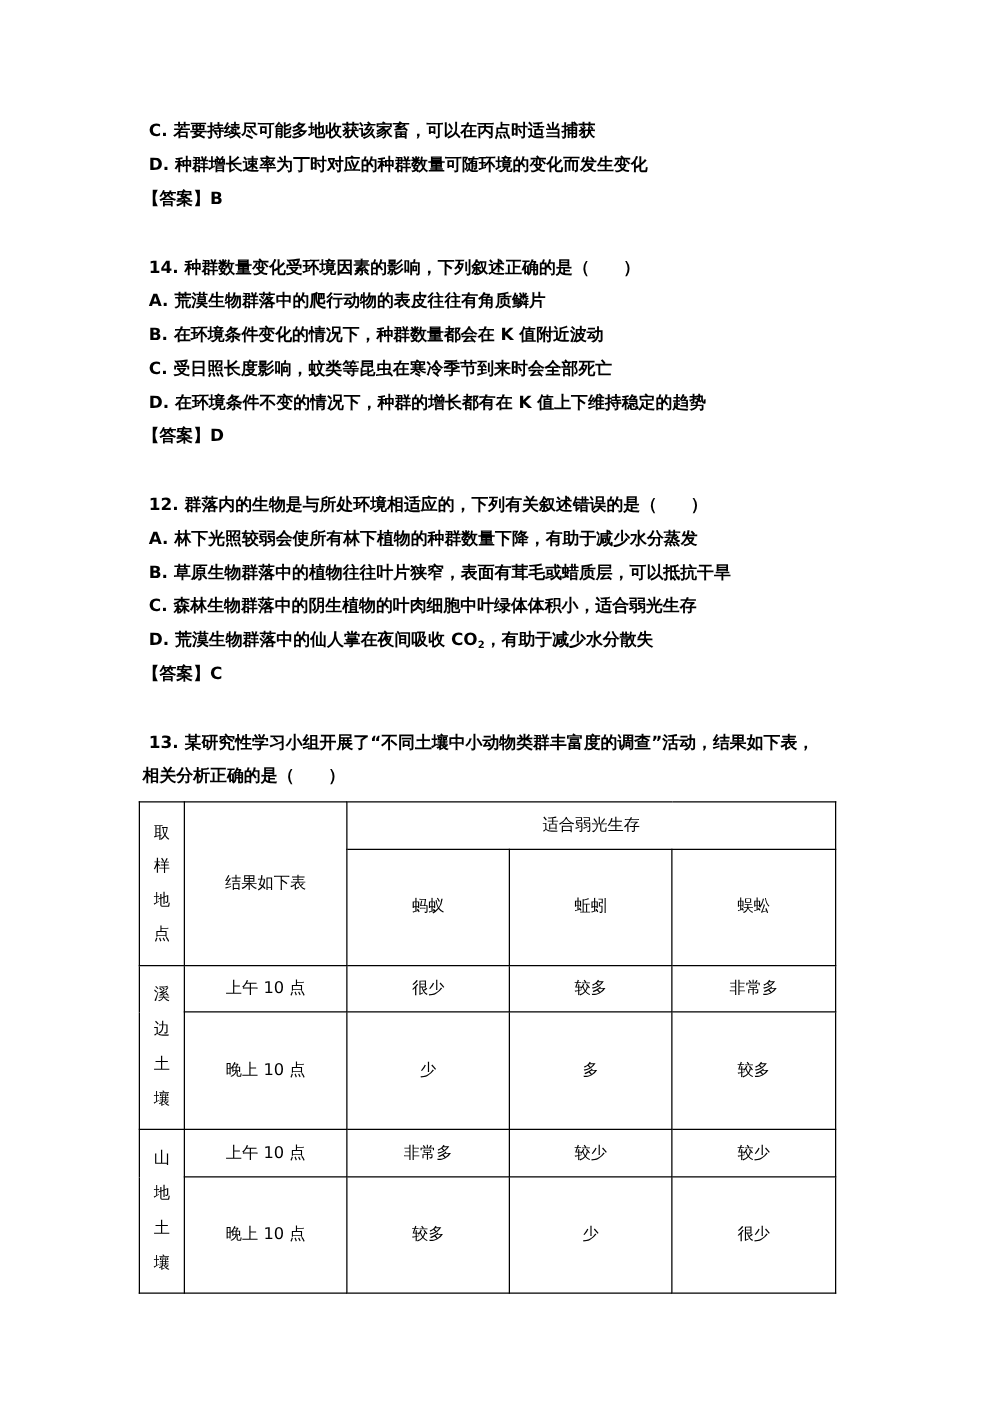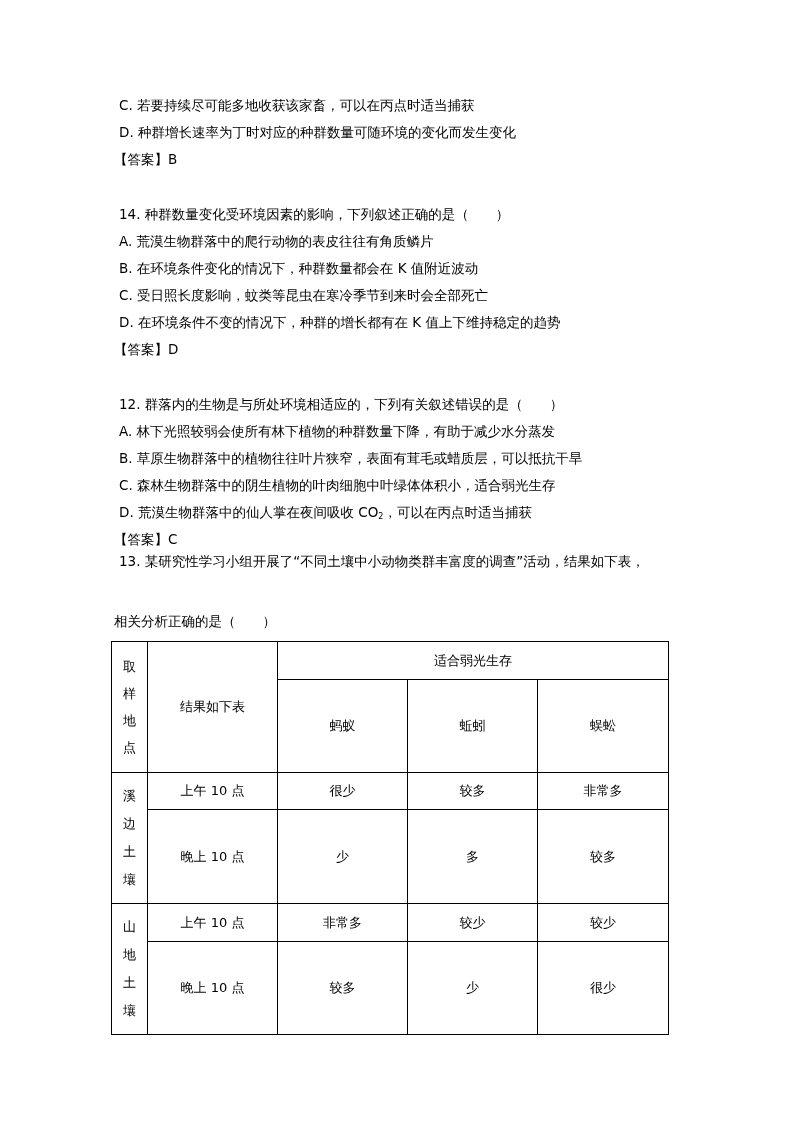--- a/index.html
+++ b/index.html
@@ -3,21 +3,21 @@
   <meta charset="utf-8">
   <style>
     html, body { margin: 0; padding: 0; background: #ffffff; }
     body {
       width: 794px; height: 1123px; position: relative; overflow: hidden;
       font-family: "DejaVu Sans", "Liberation Sans", sans-serif;
       color: #000; font-size: 13px;
     }
     .line {
       position: absolute; left: 119px; white-space: nowrap;
-      font-size: 13.5px; line-height: 18px;
+      font-size: 13.5px; line-height: 18px; font-weight: bold;
     }
     .answer { left: 114px; }
     sub { font-size: 8px; vertical-align: -2px; }
 
     table.survey {
       position: absolute; left: 111px; top: 641px;
       width: 557px; border-collapse: collapse; table-layout: fixed;
       font-size: 13px;
     }
     table.survey td {
@@ -39,24 +39,24 @@
 <div class="line" style="top:232px">A. 荒漠生物群落中的爬行动物的表皮往往有角质鳞片</div>
 <div class="line" style="top:259px">B. 在环境条件变化的情况下，种群数量都会在 K 值附近波动</div>
 <div class="line" style="top:286px">C. 受日照长度影响，蚊类等昆虫在寒冷季节到来时会全部死亡</div>
 <div class="line" style="top:313px">D. 在环境条件不变的情况下，种群的增长都有在 K 值上下维持稳定的趋势</div>
 <div class="line answer" style="top:340px">【答案】D</div>
 
 <div class="line" style="top:395px">12. 群落内的生物是与所处环境相适应的，下列有关叙述错误的是（　　）</div>
 <div class="line" style="top:422px">A. 林下光照较弱会使所有林下植物的种群数量下降，有助于减少水分蒸发</div>
 <div class="line" style="top:449px">B. 草原生物群落中的植物往往叶片狭窄，表面有茸毛或蜡质层，可以抵抗干旱</div>
 <div class="line" style="top:476px">C. 森林生物群落中的阴生植物的叶肉细胞中叶绿体体积小，适合弱光生存</div>
-<div class="line" style="top:503px"><span>D. 荒漠生物群落中的仙人掌在夜间吸收 CO</span><sub>2</sub><span>，可以在丙点时适当捕获</span></div>
+<div class="line" style="top:503px"><span>D. 荒漠生物群落中的仙人掌在夜间吸收 CO</span><sub>2</sub><span>，有助于减少水分散失</span></div>
 <div class="line answer" style="top:530px">【答案】C</div>
 
-<div class="line" style="top:552px">13. 某研究性学习小组开展了“不同土壤中小动物类群丰富度的调查”活动，结果如下表，</div>
+<div class="line" style="top:585px">13. 某研究性学习小组开展了“不同土壤中小动物类群丰富度的调查”活动，结果如下表，</div>
 <div class="line" style="top:612px; left:114px">相关分析正确的是（　　）</div>
 
 <table class="survey">
   <colgroup>
     <col style="width:36px">
     <col style="width:130px">
     <col style="width:130px">
     <col style="width:130px">
     <col style="width:131px">
   </colgroup>

